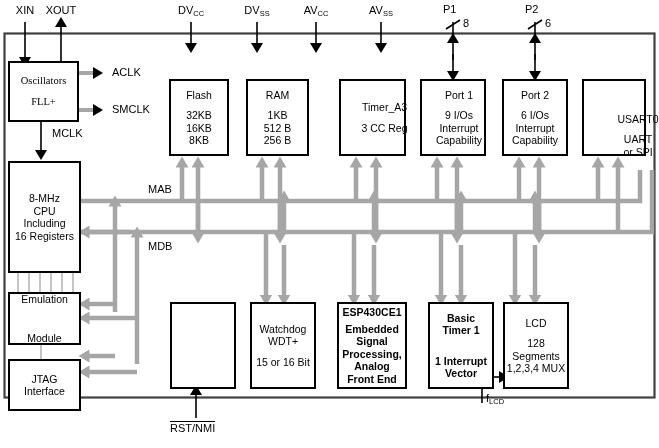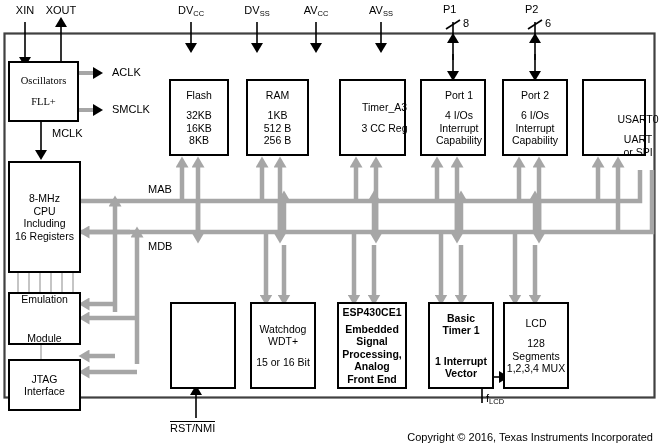--- a/index.html
+++ b/index.html
@@ -238,21 +238,21 @@
 
   <div class="boxtxt" style="left:340px;top:80px;width:89px;height:75px;">
     <div>Timer_A3</div>
     <div class="gap"></div>
     <div>3 CC Reg</div>
   </div>
 
   <div class="boxtxt" style="left:421px;top:80px;width:76px;height:75px;">
     <div>Port 1</div>
     <div class="gap"></div>
-    <div>4 I/Os</div>
+    <div>9 I/Os</div>
     <div>Interrupt</div>
     <div>Capability</div>
   </div>
 
   <div class="boxtxt" style="left:503px;top:80px;width:64px;height:75px;">
     <div>Port 2</div>
     <div class="gap"></div>
     <div>6 I/Os</div>
     <div>Interrupt</div>
     <div>Capability</div>
@@ -292,15 +292,14 @@
   </div>
 
   <div class="boxtxt" style="left:504px;top:303px;width:64px;height:85px;">
     <div>LCD</div>
     <div class="gap"></div>
     <div>128</div>
     <div>Segments</div>
     <div>1,2,3,4 MUX</div>
   </div>
 
-  <div class="copyright" style="right:6px;bottom:5px;">Copyright © 2016, Texas Instruments Incorporated</div>
 
 </div>
 
 </body></html>

